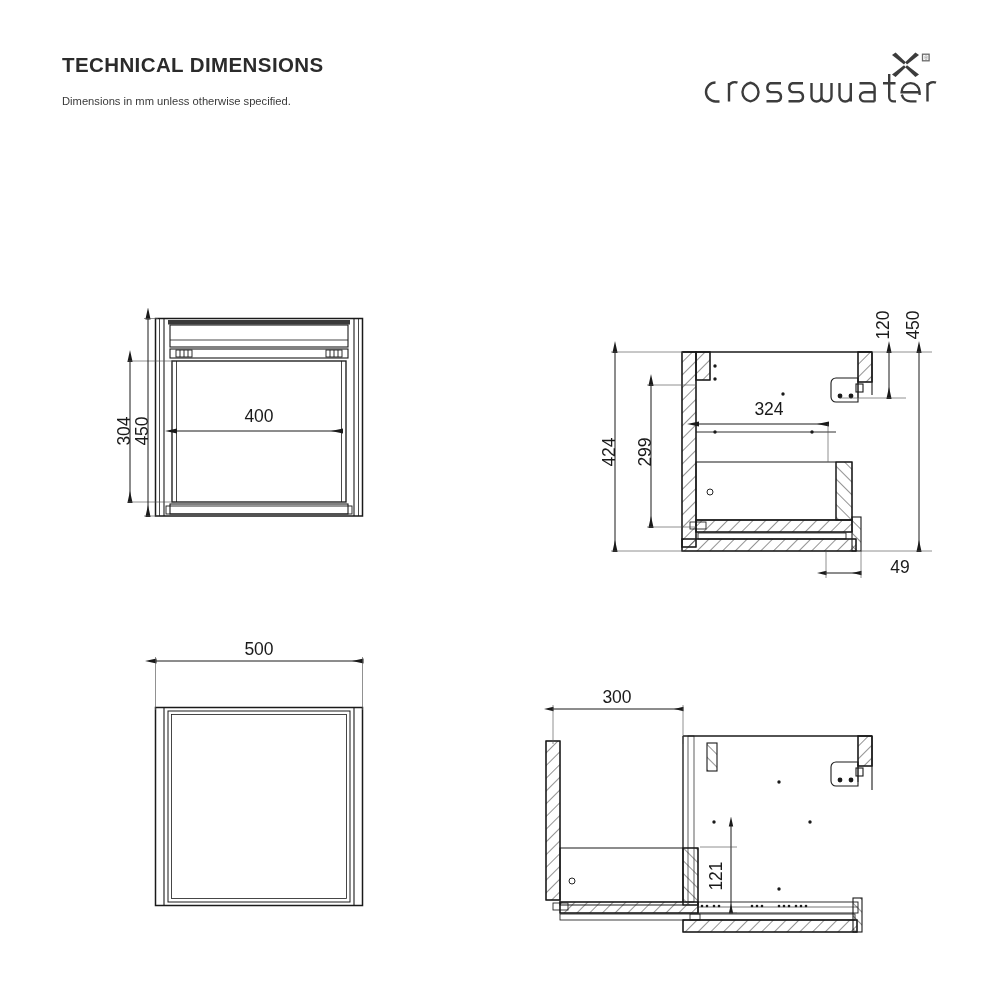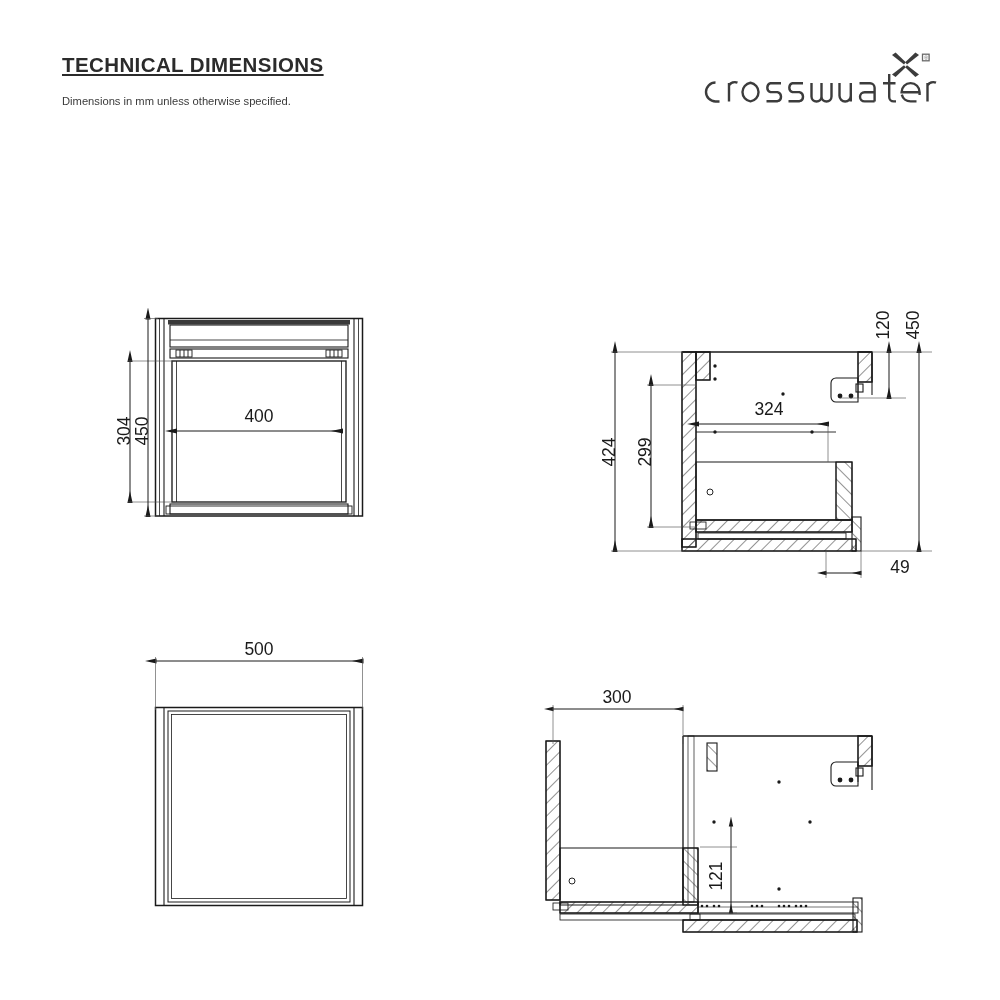--- a/index.html
+++ b/index.html
@@ -11,21 +11,21 @@
     color:#231f20;
     overflow:hidden;
     position:relative;
   }
   #page{position:absolute;inset:0;width:1000px;height:1000px;}
 
   
   #header{position:absolute;left:62px;top:55px;}
   #title{
     font-size:20.5px;font-weight:bold;letter-spacing:0.4px;
-    color:#2b2b2b;line-height:1;margin:0 0 10px 0;white-space:nowrap;text-decoration:underline;
+    color:#2b2b2b;line-height:1;margin:0 0 10px 0;white-space:nowrap;
   }
   .sub{font-size:11.2px;color:#3a3a3a;line-height:1.75;white-space:nowrap;margin-top:16px;}
 
   
   #logo{position:absolute;right:62px;top:52px;width:245px;height:56px;}
   #logo svg{display:block;}
 
   
   #draw{position:absolute;left:0;top:0;width:1000px;height:1000px;
         pointer-events:none;}

